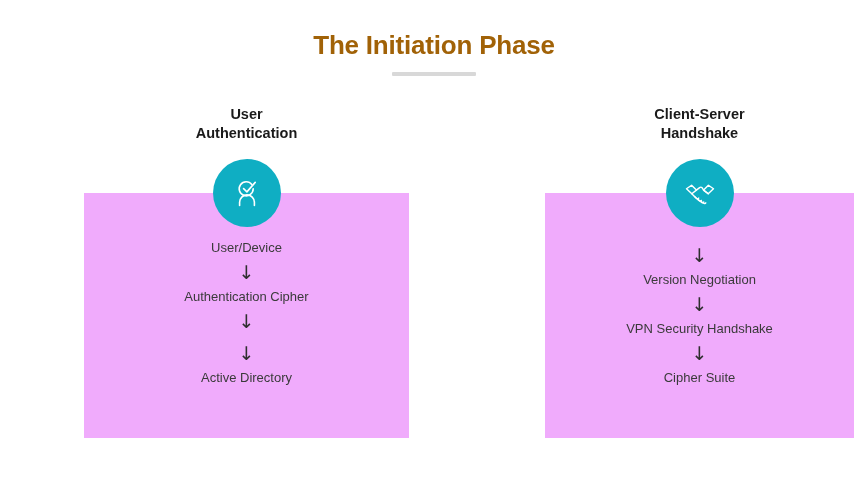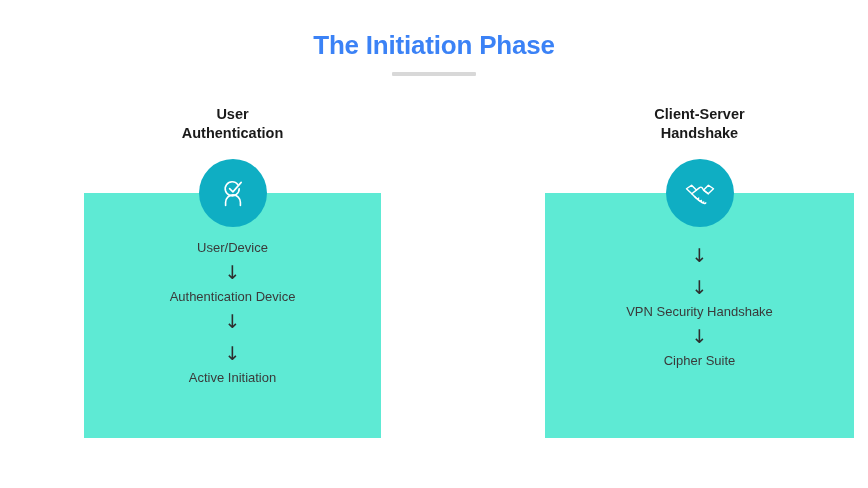--- a/index.html
+++ b/index.html
@@ -25,57 +25,57 @@
   .title-block {
     position: absolute;
     left: 0;
     top: 28px;
     width: 868px;
     text-align: center;
   }
   .slide-title {
     font-size: 26px;
     font-weight: bold;
-    color: #3b82f6;
+    color: #a16207;
     letter-spacing: -0.2px;
     line-height: 34px;
   }
   .title-rule {
     width: 84px;
     height: 4px;
     background: #d8d8d8;
     margin: 10px auto 0 auto;
     border-radius: 1px;
   }
 
   
   .column {
     position: absolute;
     top: 105px;
   }
-  .column.left  { left: 84px;  width: 297px; }
+  .column.left  { left: 84px;  width: 325px; }
   .column.right { left: 505px; width: 309px; padding-left: 40px; }
 
   .col-heading {
     text-align: center;
     font-size: 14.5px;
     font-weight: bold;
     color: #1a1a1a;
     line-height: 19px;
     white-space: pre-line;
     height: 40px;
   }
 
   
   .panel-wrap {
     position: relative;
     margin-top: 48px;
   }
   .panel {
-    background: #5eead4;
+    background: #f0abfc;
     height: 245px;
     box-sizing: border-box;
     padding-top: 46px;
   }
 
   .icon-badge {
     position: absolute;
     top: -34px;
     left: 50%;
     margin-left: -34px;
@@ -134,24 +134,24 @@
           <path d="M22.8 9.6 A7 7 0 1 0 24.2 13.8"></path>
           <path d="M14.6 13.6 L17.9 16.9 L26.2 7.4"></path>
           <path d="M10.6 30.4 v-3.1 a7.4 7.4 0 0 1 14.8 0 v3.1"></path>
         </svg>
       </div>
 
       <div class="panel">
         <div class="flow">
           <div class="flow-step">User/Device</div>
           <div class="flow-arrow">↓</div>
-          <div class="flow-step">Authentication Device</div>
+          <div class="flow-step">Authentication Cipher</div>
           <div class="flow-arrow">↓</div>
           <div class="flow-arrow">↓</div>
-          <div class="flow-step">Active Initiation</div>
+          <div class="flow-step">Active Directory</div>
         </div>
       </div>
     </div>
   </div>
 
   <div class="column right">
     <div class="col-heading">Client-Server
 Handshake</div>
 
     <div class="panel-wrap">
@@ -165,20 +165,21 @@
           <path d="M13.6 22.6 L17.9 26.6 a1.7 1.7 0 0 0 2.5 -0.2"></path>
           <path d="M16.6 25.1 L20.4 28.3 a1.6 1.6 0 0 0 2.4 -0.3"></path>
           <path d="M19.9 27.2 L22.6 29.2 a1.5 1.5 0 0 0 2.2 -0.4"></path>
           <path d="M22.6 16.1 L27.2 19.8"></path>
         </svg>
       </div>
 
       <div class="panel">
         <div class="flow">
           <div class="flow-arrow">↓</div>
+          <div class="flow-step">Version Negotiation</div>
           <div class="flow-arrow">↓</div>
           <div class="flow-step">VPN Security Handshake</div>
           <div class="flow-arrow">↓</div>
           <div class="flow-step">Cipher Suite</div>
         </div>
       </div>
     </div>
   </div>
 
 </div>

